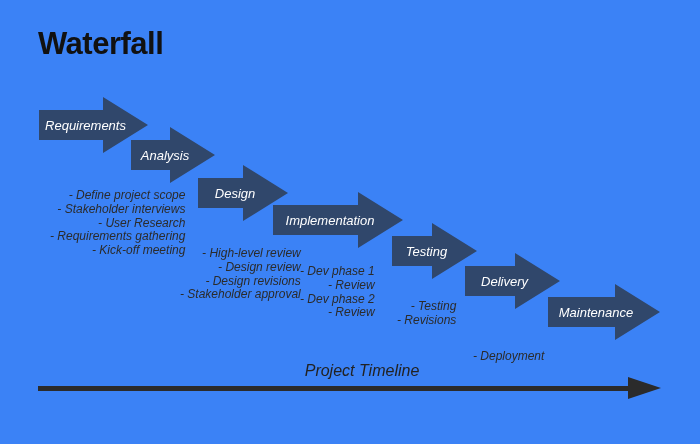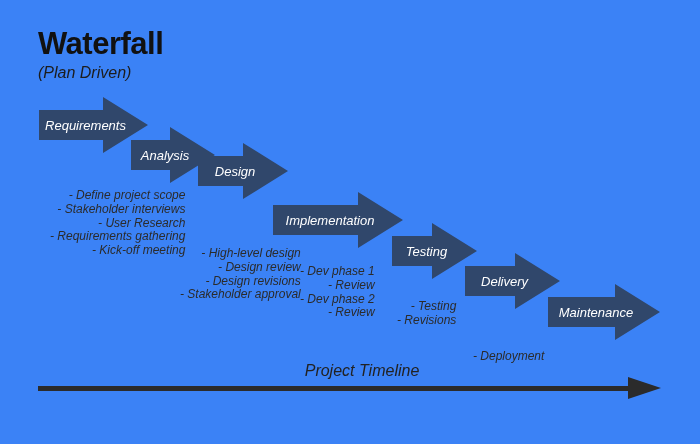--- a/index.html
+++ b/index.html
@@ -83,37 +83,36 @@
     border-top: 11px solid transparent;
     border-bottom: 11px solid transparent;
   }
 </style>
 </head>
 <body>
 
 <div id="canvas">
 
   <div class="title">Waterfall</div>
-  <div class="subtitle">(Plan Driven)</div>
 
   <div class="stage" style="left:39px; top:97px; width:109px;">
     <svg width="109" height="56" viewBox="0 0 109 56">
       <polygon points="0,13 64,13 64,0 109,28 64,56 64,43 0,43" fill="#30476b"></polygon>
     </svg>
     <div class="stage-label">Requirements</div>
   </div>
 
   <div class="stage" style="left:131px; top:127px; width:84px;">
     <svg width="84" height="56" viewBox="0 0 84 56">
       <polygon points="0,13 39,13 39,0 84,28 39,56 39,43 0,43" fill="#30476b"></polygon>
     </svg>
     <div class="stage-label">Analysis</div>
   </div>
 
-  <div class="stage" style="left:198px; top:143px; width:90px;">
+  <div class="stage" style="left:198px; top:165px; width:90px;">
     <svg width="90" height="56" viewBox="0 0 90 56">
       <polygon points="0,13 45,13 45,0 90,28 45,56 45,43 0,43" fill="#30476b"></polygon>
     </svg>
     <div class="stage-label">Design</div>
   </div>
 
   <div class="stage" style="left:273px; top:192px; width:130px;">
     <svg width="130" height="56" viewBox="0 0 130 56">
       <polygon points="0,13 85,13 85,0 130,28 85,56 85,43 0,43" fill="#30476b"></polygon>
     </svg>
@@ -143,21 +142,21 @@
 
   <div class="notes" style="left:50px; top:189px;">
     <div>- Define project scope</div>
     <div>- Stakeholder interviews</div>
     <div>- User Research</div>
     <div>- Requirements gathering</div>
     <div>- Kick-off meeting</div>
   </div>
 
   <div class="notes" style="left:180px; top:247px;">
-    <div>- High-level design</div>
+    <div>- High-level review</div>
     <div>- Design review</div>
     <div>- Design revisions</div>
     <div>- Stakeholder approval</div>
   </div>
 
   <div class="notes" style="left:300px; top:265px;">
     <div>- Dev phase 1</div>
     <div>- Review</div>
     <div>- Dev phase 2</div>
     <div>- Review</div>

